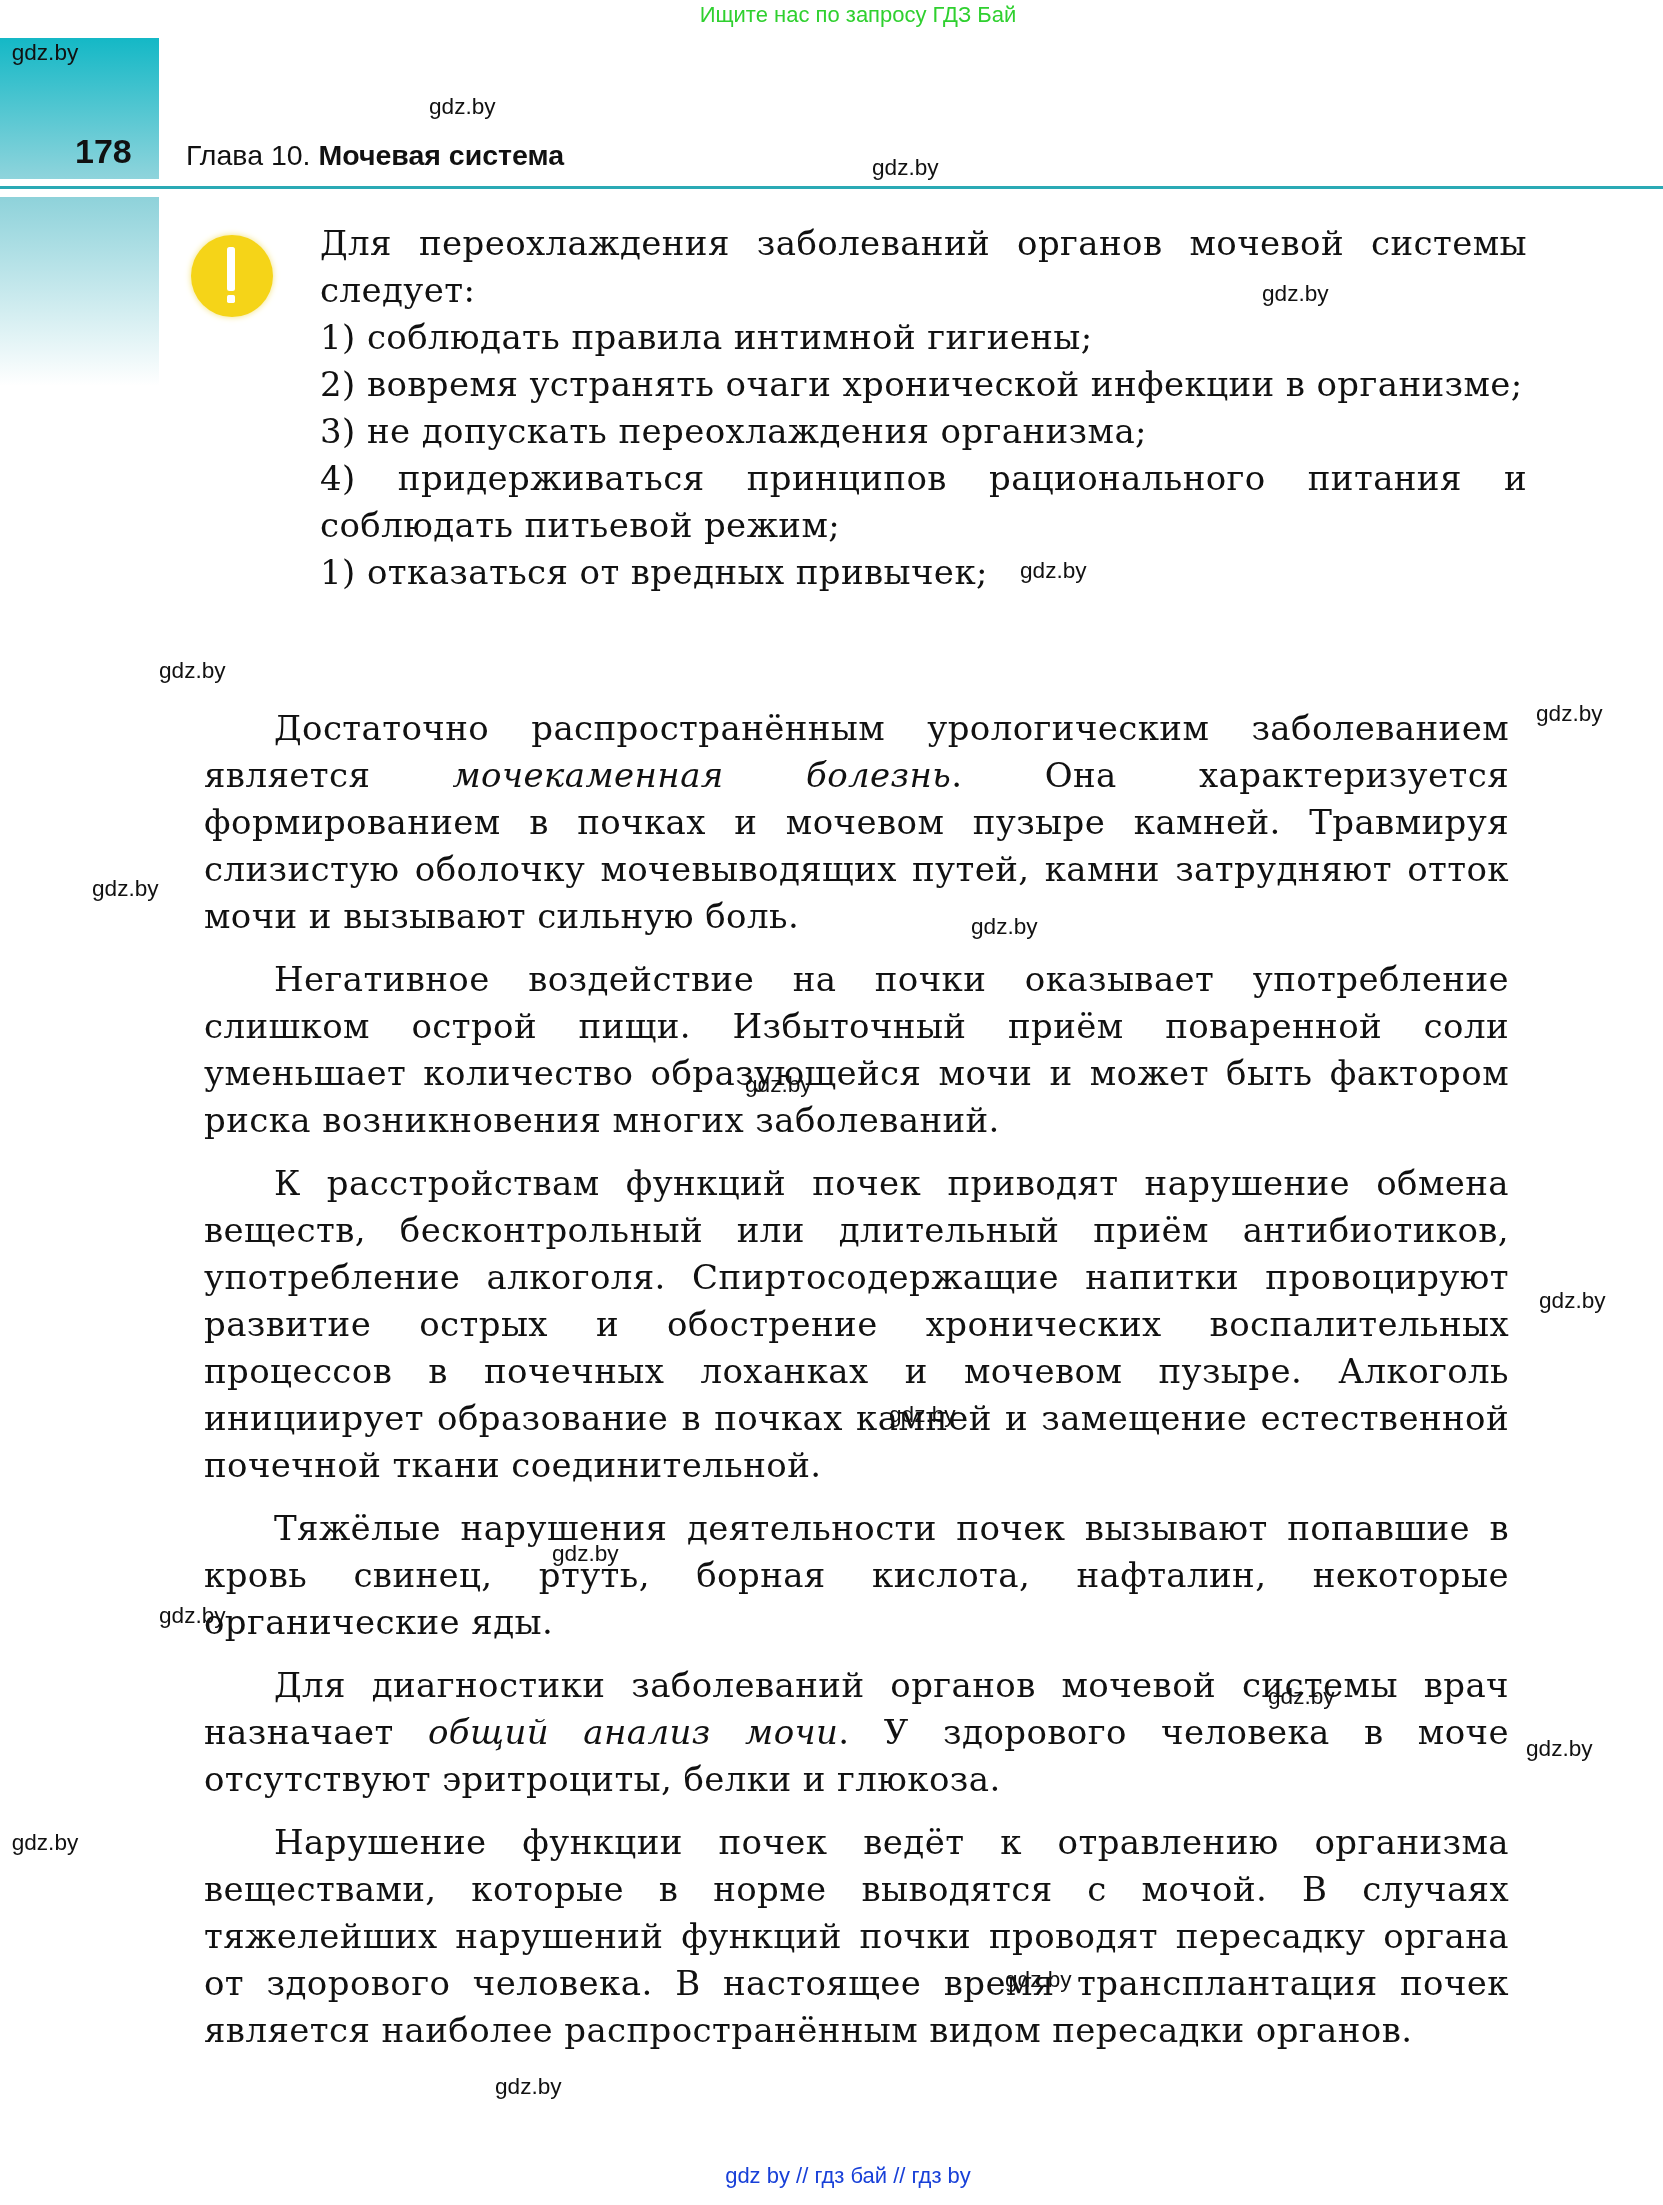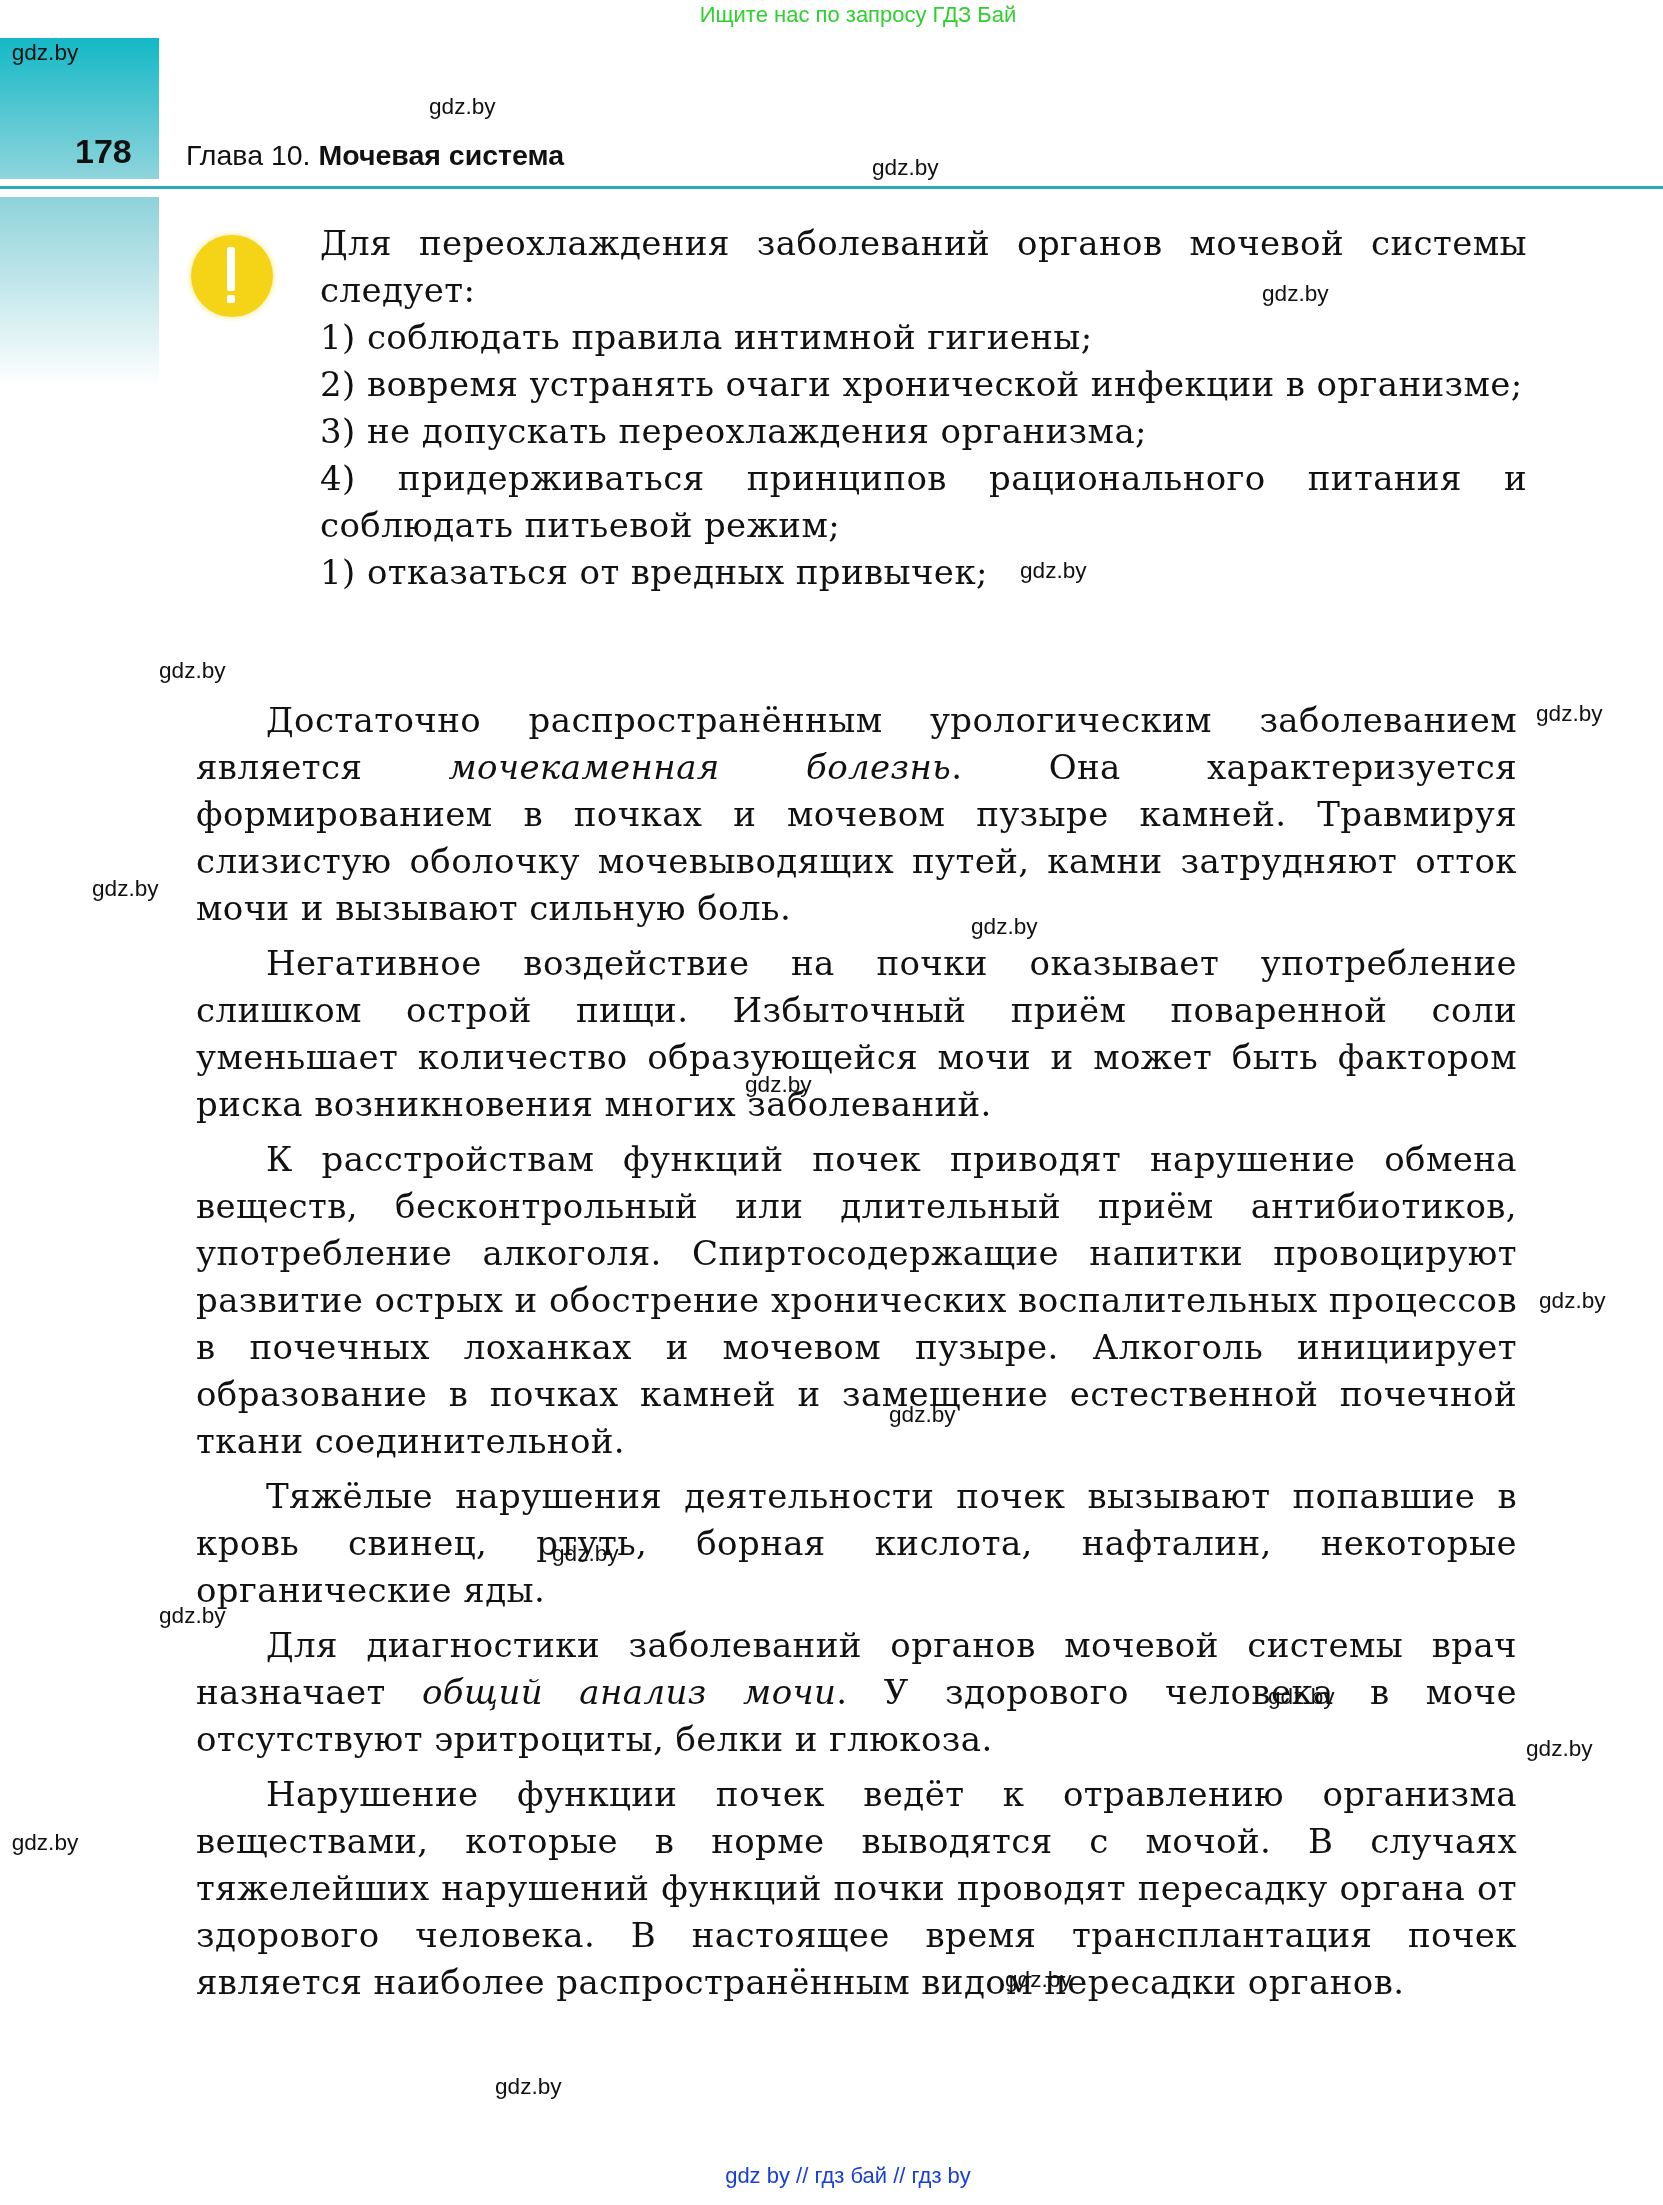--- a/index.html
+++ b/index.html
@@ -11,21 +11,21 @@
   .chapter{position:absolute;left:186px;top:139px;font-family:"Liberation Sans",sans-serif;font-size:28.5px;color:#111;}
   .chapter b{font-weight:bold;text-align:right;}
   .rule{position:absolute;left:0;top:186px;width:1664px;height:3.4px;background:#2aaab5;}
   .wm{position:absolute;font-family:"Liberation Sans",sans-serif;font-size:22.6px;color:#111;text-align:center;}
   .warn{position:absolute;left:191px;top:235px;width:82px;height:82px;border-radius:50%;background:#f5d418;box-shadow:0 0 6.7px #f3e27a;}
   .warn span{position:absolute;left:36px;top:11.7px;width:8.4px;height:44px;background:#fff;border-radius:2.5px;}
   .warn i{position:absolute;left:36px;top:60px;width:8.4px;height:8.4px;background:#fff;border-radius:1.7px;}
   .list{position:absolute;left:320px;top:220px;width:1207px;font-size:34px;line-height:47px;letter-spacing:0.4px;}
   .list div{text-align:justify;}
   .body{position:absolute;left:188px;top:689px;width:1337px;font-size:34px;line-height:47px;letter-spacing:0.4px;}
-  .body p{margin:8px;text-indent:70px;text-align:justify;}
+  .body p{margin:16px;text-indent:70px;text-align:justify;}
   .body em{font-style:italic;}
   .footer{position:absolute;top:2163px;left:0;width:100%;text-align:center;font-family:"Liberation Sans",sans-serif;font-size:22px;color:#1840d8;padding-left:16px;}
 </style>
 </head>
 <body>
 
 <div class="topbanner">Ищите нас по запросу ГДЗ Бай</div>
 
 <div class="tab"></div>
 <div class="tab2"></div>

